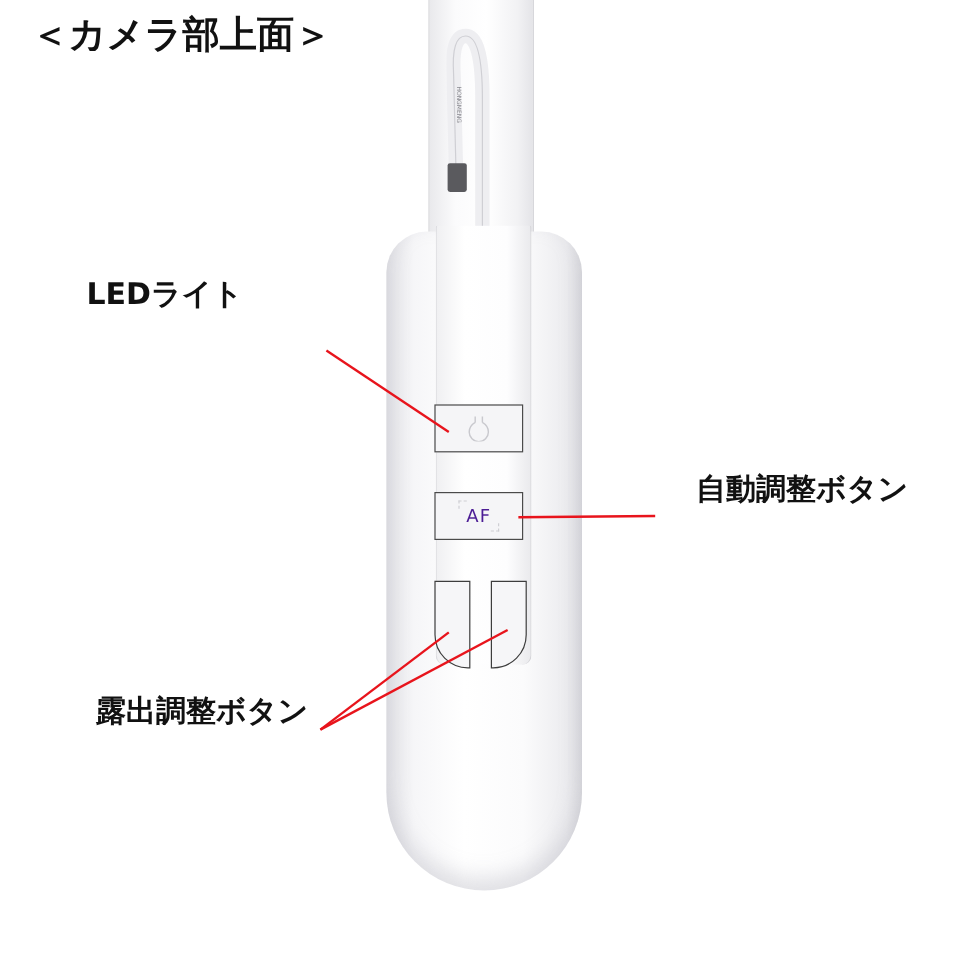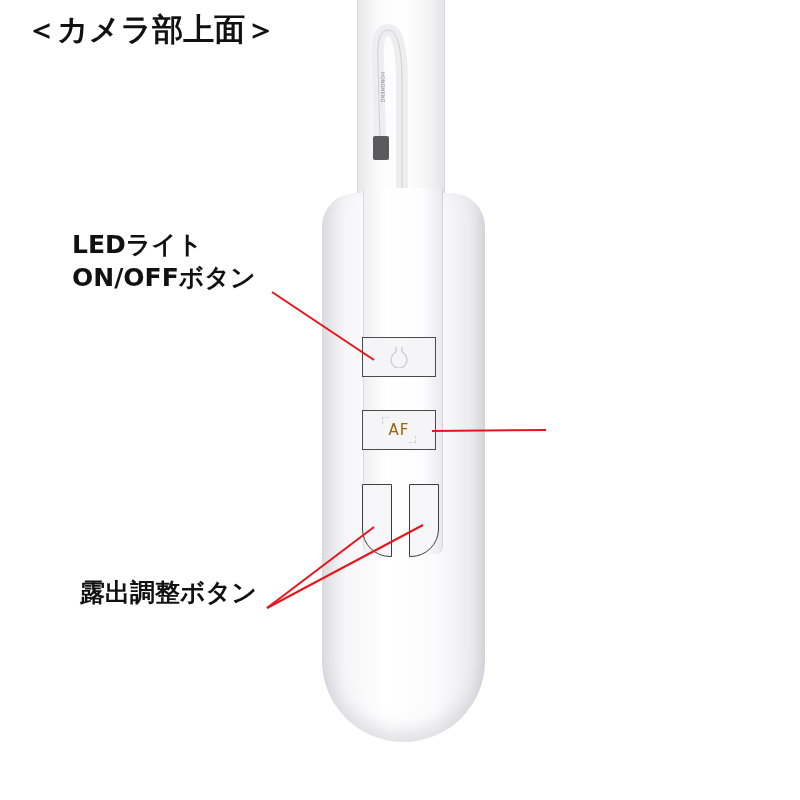--- a/index.html
+++ b/index.html
@@ -30,21 +30,21 @@
     .clip-panel { position: absolute; left: 363px; top: 188px; width: 78px; height: 366px;
                   background: linear-gradient(90deg, #f0f0f2 0%, #ffffff 30%, #fdfdfe 75%, #eaeaed 100%);
                   border-left: 1px solid #dcdce0; border-right: 1px solid #d4d4d8;
                   border-radius: 2px 2px 8px 8px; }
 
     .btn-rect { position: absolute; left: 362px; width: 74px; height: 40px;
                 border: 1px solid #4a4a4a; background: #f5f5f7; box-sizing: border-box;
                 display: flex; align-items: center; justify-content: center; }
     #btn-led   { top: 337px; }
     #btn-focus { top: 410px; }
-    .af-text { font-family: "DejaVu Sans", sans-serif; font-size: 15px; color: #a16207;
+    .af-text { font-family: "DejaVu Sans", sans-serif; font-size: 15px; color: #4c1d95;
                letter-spacing: 1px; padding: 2px 5px; position: relative; }
     .af-text::before, .af-text::after { content: ""; position: absolute; width: 6px; height: 6px;
                border-color: #cfcfd4; border-style: dashed; }
     .af-text::before { left: -2px; top: -2px; border-width: 1px 0 0 1px; }
     .af-text::after  { right: -2px; bottom: -2px; border-width: 0 1px 1px 0; }
 
     .btn-exp { position: absolute; top: 484px; width: 30px; height: 73px; box-sizing: border-box;
                border: 1px solid #3d3d3d; background: #f6f6f8;
                border-radius: 0 0 0 26px; }
     #btn-exp-minus { left: 362px; border-radius: 0 0 0 28px; }
@@ -77,24 +77,24 @@
 
 <div class="btn-rect" id="btn-focus">
   <span class="af-text">AF</span>
 </div>
 
 <div class="btn-exp" id="btn-exp-minus"></div>
 <div class="btn-exp" id="btn-exp-plus"></div>
 
 <div class="label" id="lbl-led">
   <span>LEDライト</span>
-  <span>ON/OFFボタン</span>
 </div>
 
 <div class="label" id="lbl-focus">
+  <span>自動調整ボタン</span>
 </div>
 
 <div class="label" id="lbl-exp">
   <span>露出調整ボタン</span>
 </div>
 
 <svg class="leaders" viewBox="0 0 800 800">
   <line x1="272" y1="292" x2="374" y2="360" stroke="#e8141c" stroke-width="2"></line>
   <line x1="432" y1="431" x2="546" y2="430" stroke="#e8141c" stroke-width="2"></line>
   <line x1="267" y1="608" x2="374" y2="527" stroke="#e8141c" stroke-width="2"></line>

